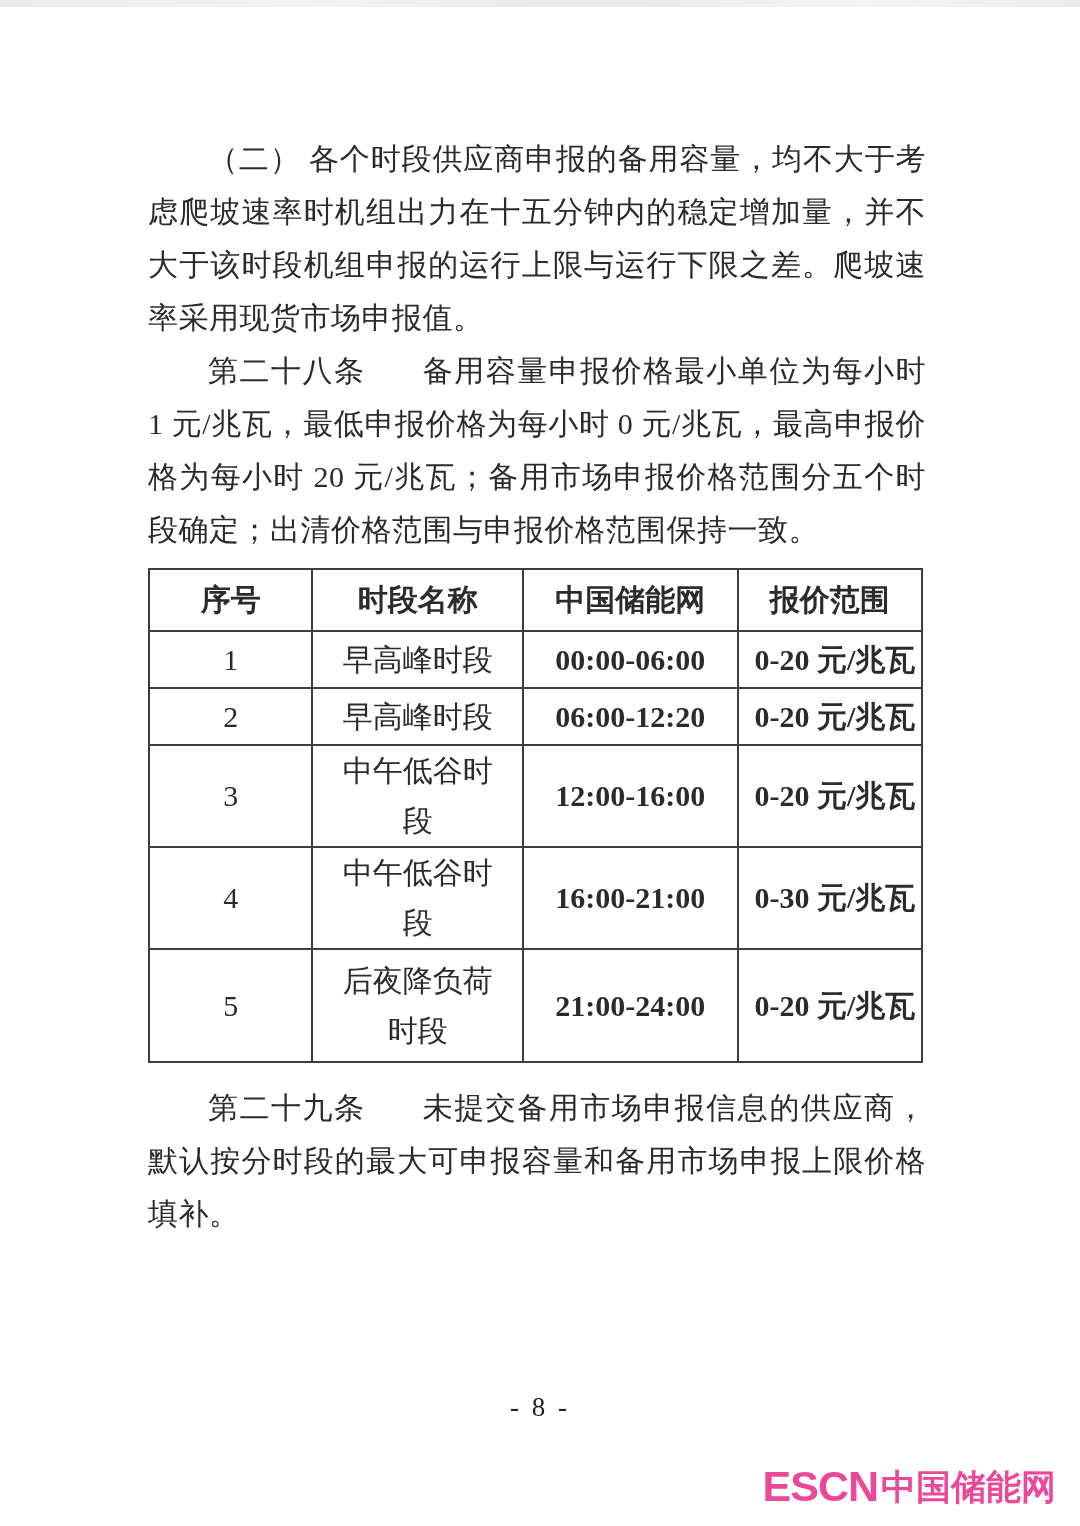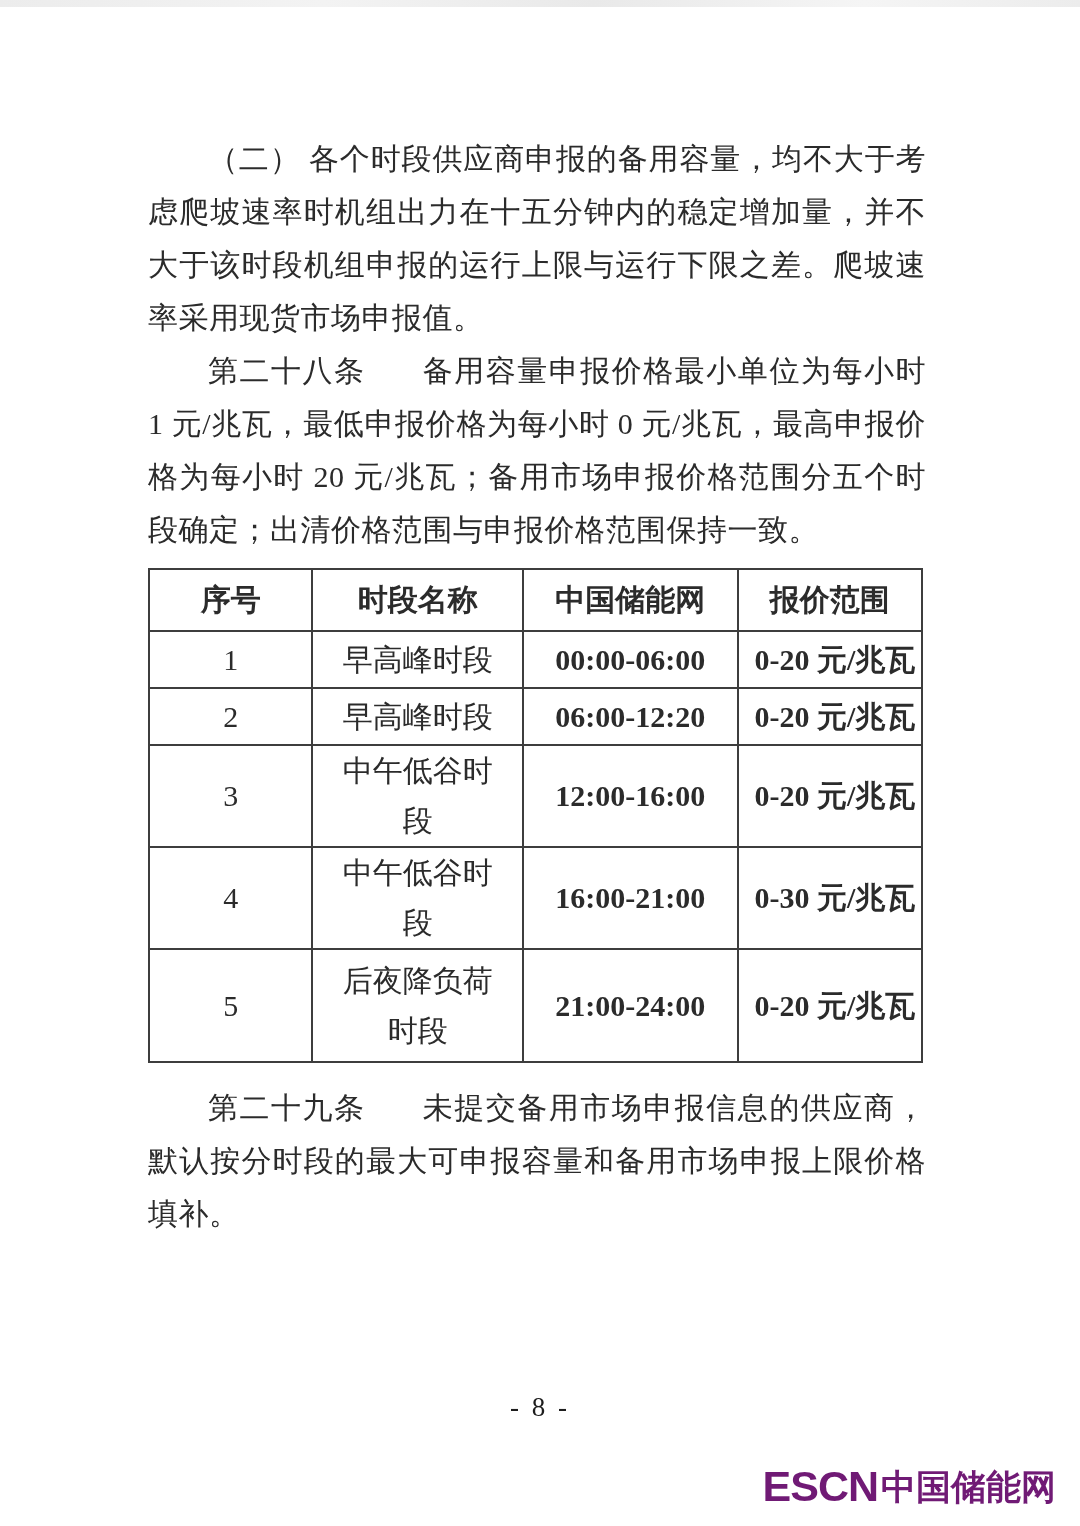--- a/index.html
+++ b/index.html
@@ -160,14 +160,14 @@
           <td class="nowrap">0-20 元/兆瓦</td>
         </tr>
       </tbody>
     </table>
 
     <p class="para indent"><span class="article-heading">第二十九条</span><span>未提交备用市场申报信息的供应商，默认按分时段的最大可申报容量和备用市场申报上限价格填补。</span></p>
   </div>
 
   <div class="page-number">- 8 -</div>
 
-  <div class="watermark" style="color: #701a75;"><span class="wm-latin">ESCN</span><span class="wm-cjk">中国储能网</span></div>
+  <div class="watermark" style="color: #ec4899;"><span class="wm-latin">ESCN</span><span class="wm-cjk">中国储能网</span></div>
 </div>
 
 </body></html>

